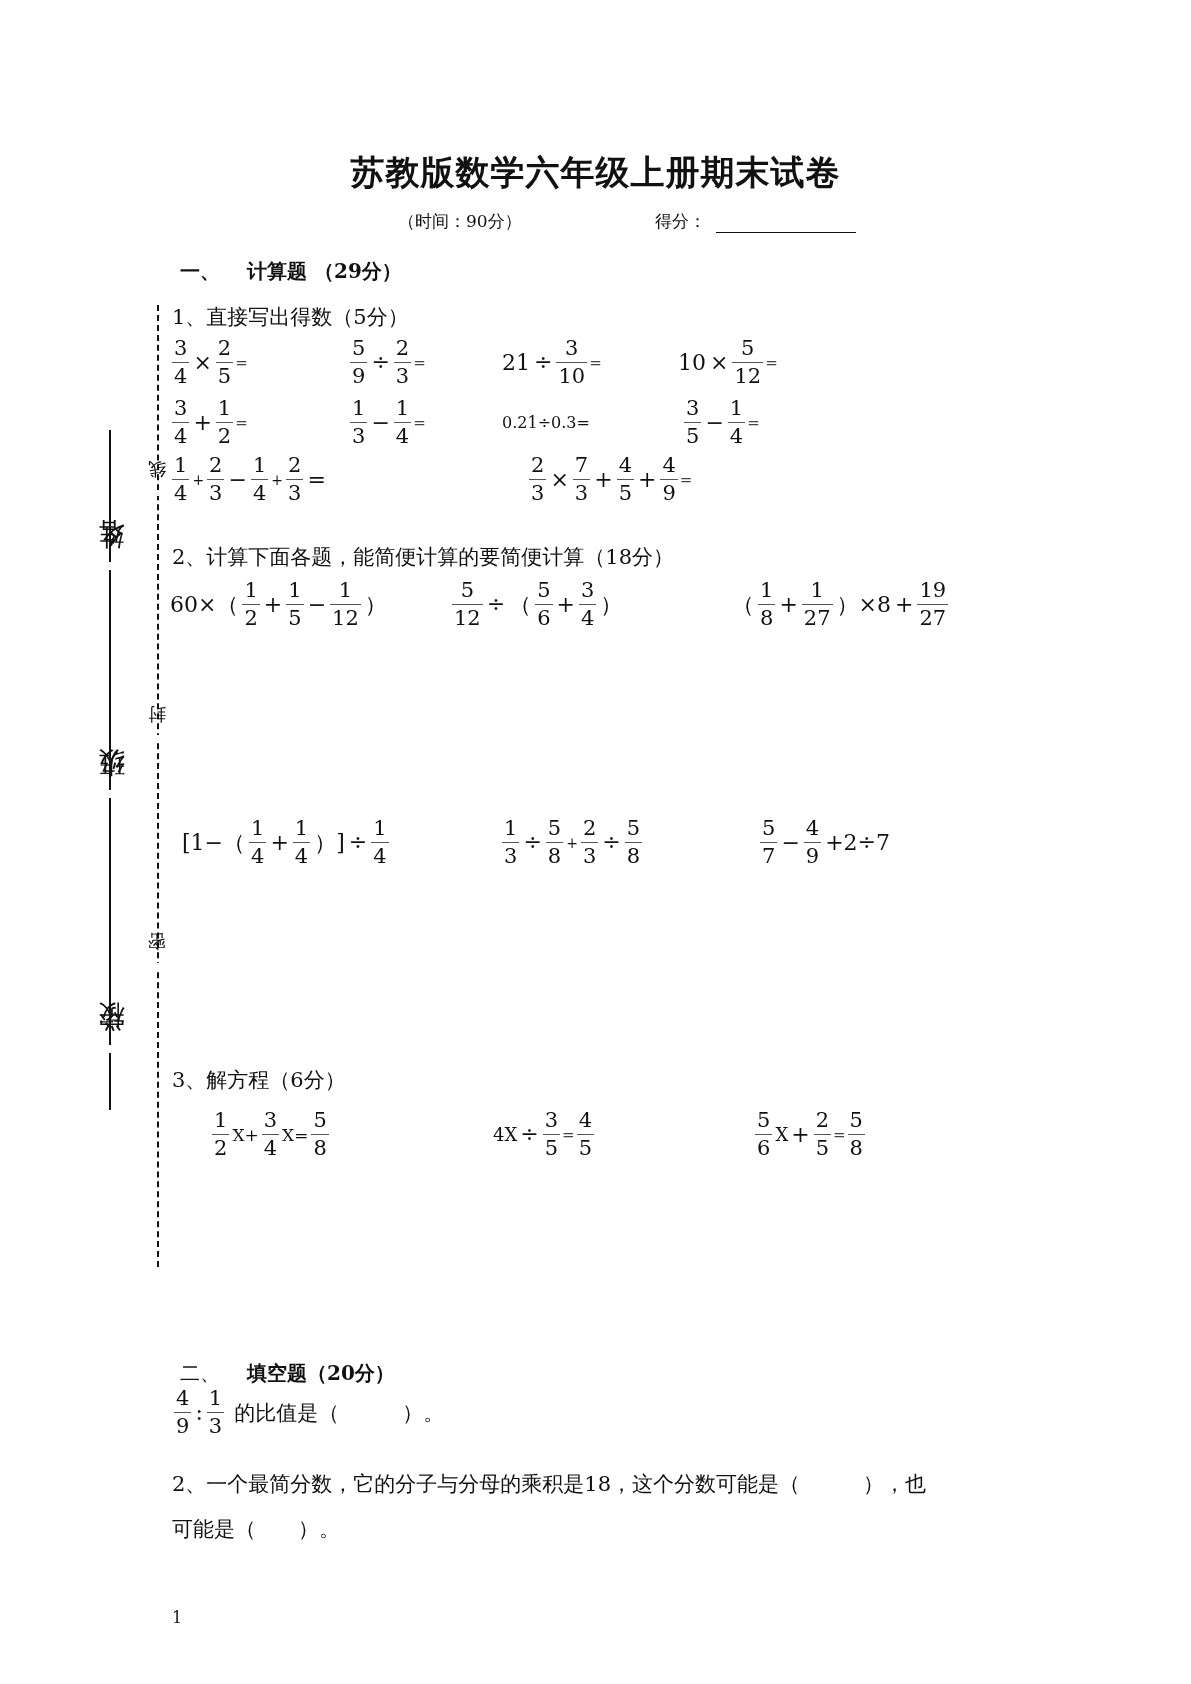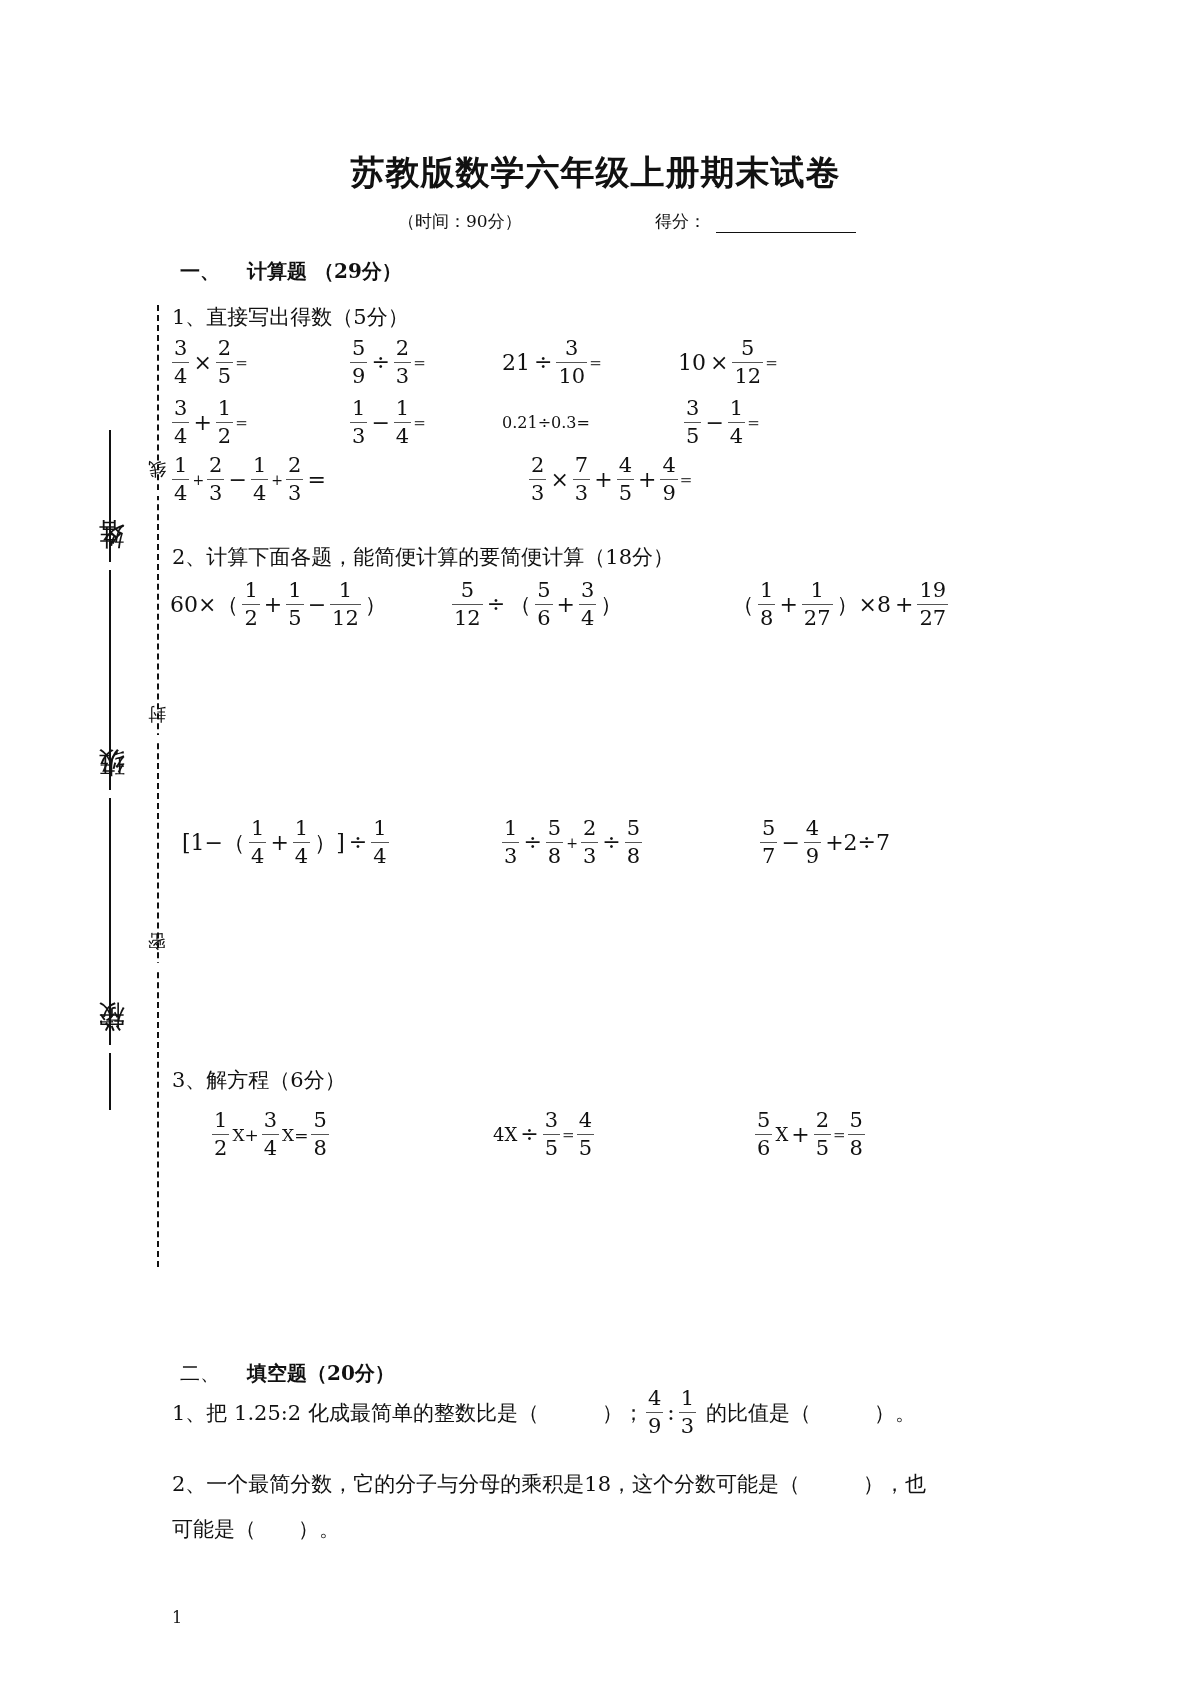--- a/index.html
+++ b/index.html
@@ -250,21 +250,21 @@
     </span><span class="eq">=</span><span class="frac">
       <span class="n">5</span>
       <span class="d">8</span>
     </span>
 </div>
 
 <div class="abs sec" style="left:180px; top:1360px; font-weight:normal;">二、</div>
 <div class="abs sec" style="left:247px; top:1360px;">填空题（20分）</div>
 
 <div class="abs expr q" style="left:172px; top:1388px;">
-  <span style="vertical-align:middle">1、把 1.25:2 化成最简单的整数比是（　　　）；</span><span class="frac">
+  <span class="frac">
       <span class="n">4</span>
       <span class="d">9</span>
     </span><span class="op">:</span><span class="frac">
       <span class="n">1</span>
       <span class="d">3</span>
     </span><span style="vertical-align:middle; margin-left:8px;margin-top:45px;">的比值是（　　　）。</span>
 </div>
 
 <div class="abs q" style="left:172px; top:1470px;">2、一个最简分数，它的分子与分母的乘积是18，这个分数可能是（　　　），也</div>
 <div class="abs q" style="left:172px; top:1515px;">可能是（　　）。</div>

